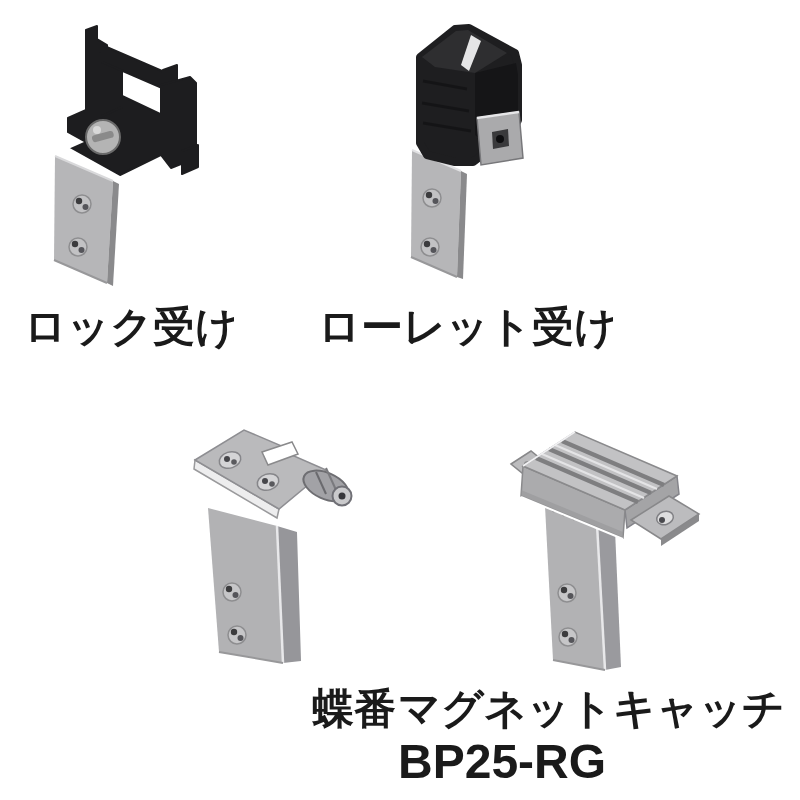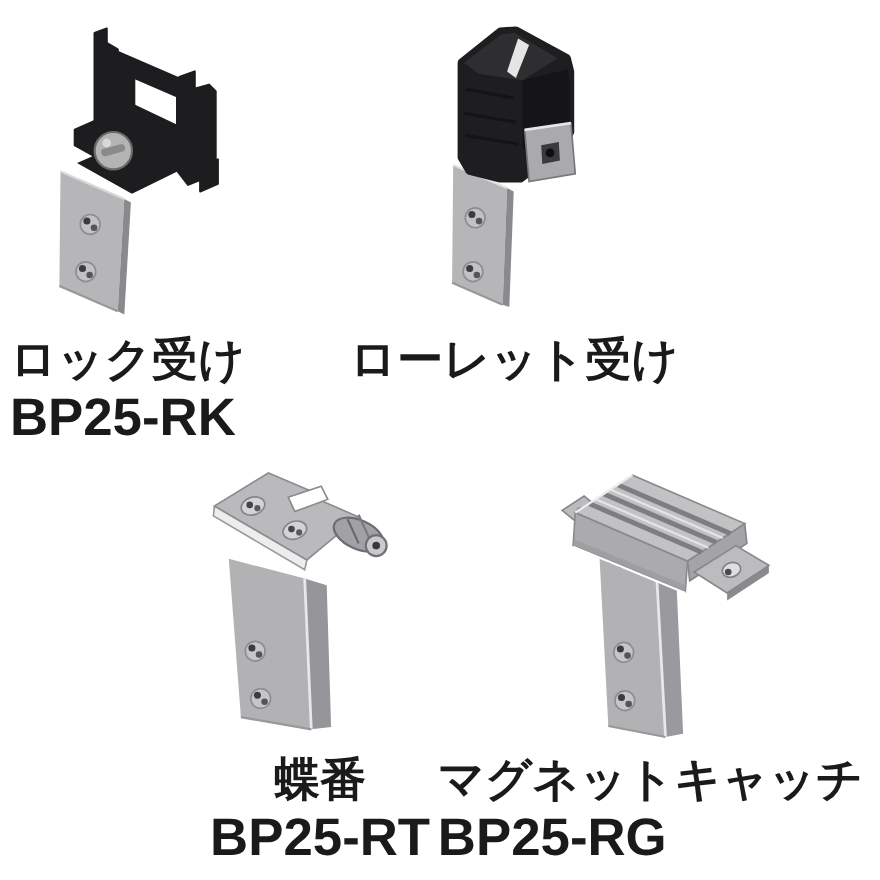--- a/index.html
+++ b/index.html
@@ -7,23 +7,23 @@
           font-family:"Liberation Sans","DejaVu Sans",sans-serif;}
   .art{position:absolute;}
   .art svg{display:block;}
   .p1{left:40px;top:15px;}
   .p2{left:395px;top:15px;}
   .p3{left:180px;top:420px;}
   .p4{left:505px;top:420px;}
   .label{position:absolute;color:#1a1a1a;}
   .label .jp{font-size:42px;line-height:56px;font-weight:bold;letter-spacing:0px;white-space:nowrap;}
   .label .code{font-size:48px;line-height:50px;font-weight:bold;letter-spacing:0px;white-space:nowrap;}
-  .l1{left:9px;top:299px;width:320px;text-align:left;}
+  .l1{left:24px;top:299px;width:320px;text-align:left;}
   .l2{left:318px;top:299px;width:330px;text-align:left;}
-  .l3{left:166px;top:681px;width:250px;text-align:center;}
+  .l3{left:146px;top:681px;width:250px;text-align:right;}
   .l4{left:398px;top:681px;width:395px;text-align:left;}
 </style>
 </head>
 <body>
 
 <div class="canvas">
 
   <div class="art p1">
     <svg width="180" height="275" viewBox="0 0 180 275">
 
@@ -181,30 +181,28 @@
       <polygon points="126,100 164,76 194,94 156,119" fill="#bcbcbe" stroke="#88888a" stroke-width="1.5"></polygon>
       <g transform="translate(160,98)">
         <ellipse rx="8.5" ry="6.5" transform="rotate(-18)" fill="#dededf" stroke="#808084" stroke-width="1.5"></ellipse>
         <circle cx="-3" cy="2" r="3" fill="#4a4a4e"></circle>
       </g>
     </svg>
   </div>
 
   <div class="label l1">
     <div class="jp">ロック受け</div>
-    <div class="code">BP25-RK</div>
   </div>
 
   <div class="label l2">
     <div class="jp">ローレット受け</div>
   </div>
 
   <div class="label l3">
     <div class="jp">蝶番</div>
-    <div class="code">BP25-RT</div>
   </div>
 
   <div class="label l4">
     <div class="jp">マグネットキャッチ</div>
     <div class="code">BP25-RG</div>
   </div>
 
 </div>
 
 </body></html>

